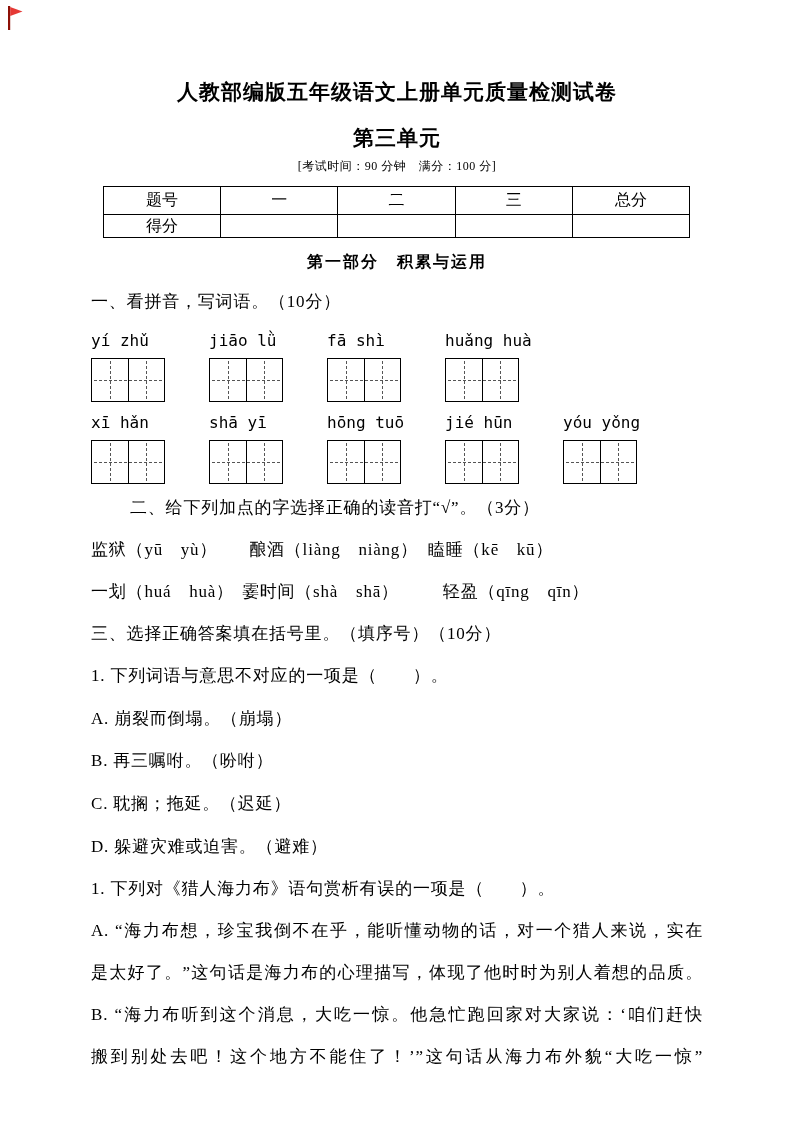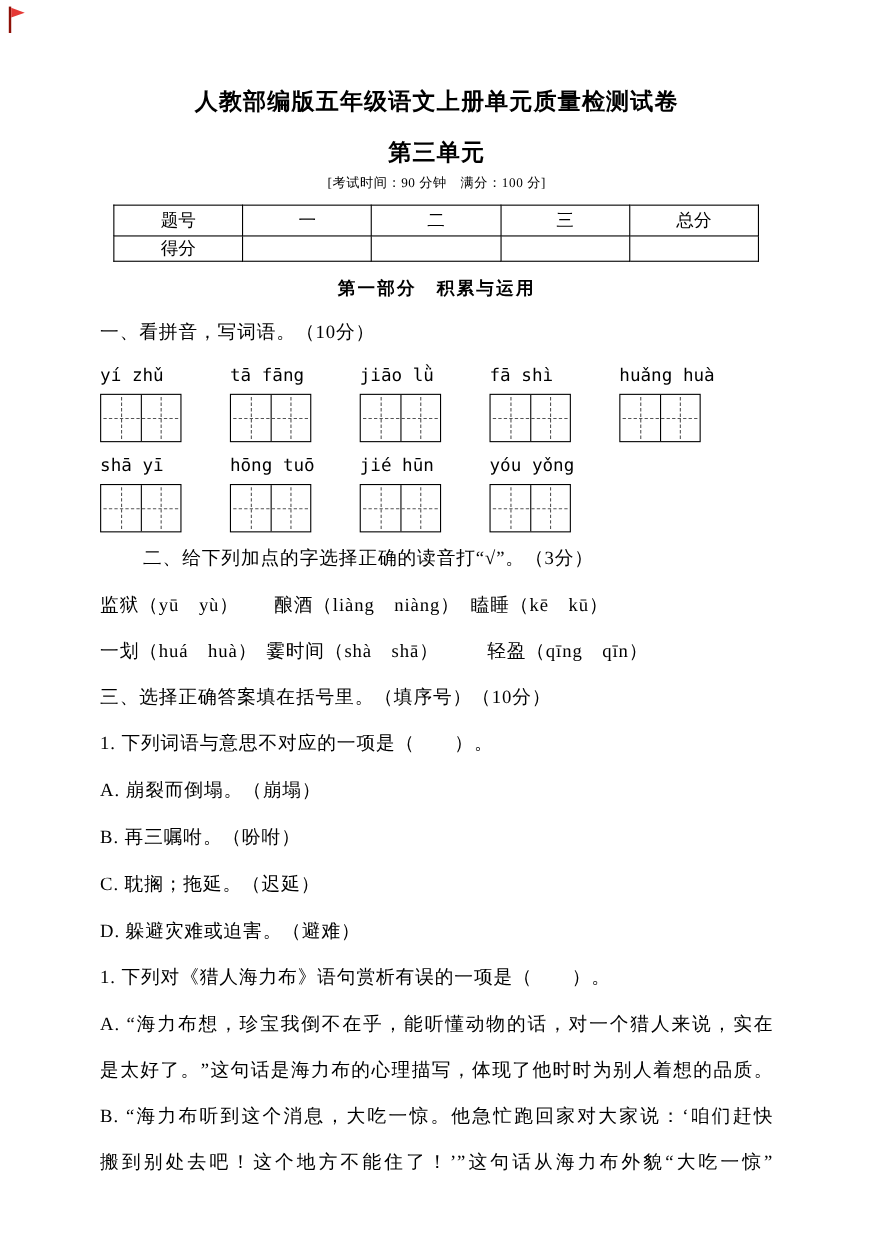--- a/index.html
+++ b/index.html
@@ -80,27 +80,20 @@
 
 <div class="abs pin-row" style="top:331px;">
   <div class="pin-group">
     <div class="pin-label">yí zhǔ</div>
     <div class="tzg">
         <div class="cell"></div>
         <div class="cell"></div>
       </div>
   </div>
   <div class="pin-group">
-    <div class="pin-label">tā fāng</div>
-    <div class="tzg">
-        <div class="cell"></div>
-        <div class="cell"></div>
-      </div>
-  </div>
-  <div class="pin-group">
     <div class="pin-label">jiāo lǜ</div>
     <div class="tzg">
         <div class="cell"></div>
         <div class="cell"></div>
       </div>
   </div>
   <div class="pin-group">
     <div class="pin-label">fā shì</div>
     <div class="tzg">
         <div class="cell"></div>
@@ -110,20 +103,27 @@
   <div class="pin-group">
     <div class="pin-label">huǎng huà</div>
     <div class="tzg">
         <div class="cell"></div>
         <div class="cell"></div>
       </div>
   </div>
 </div>
 
 <div class="abs pin-row" style="top:413px;">
+  <div class="pin-group">
+    <div class="pin-label">xī hǎn</div>
+    <div class="tzg">
+        <div class="cell"></div>
+        <div class="cell"></div>
+      </div>
+  </div>
   <div class="pin-group">
     <div class="pin-label">shā yī</div>
     <div class="tzg">
         <div class="cell"></div>
         <div class="cell"></div>
       </div>
   </div>
   <div class="pin-group">
     <div class="pin-label">hōng tuō</div>
     <div class="tzg">

